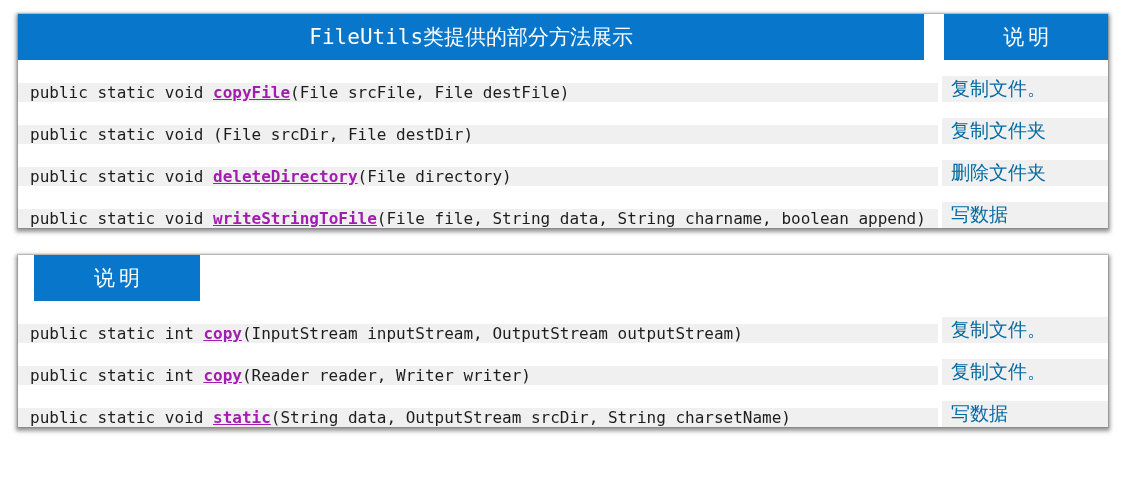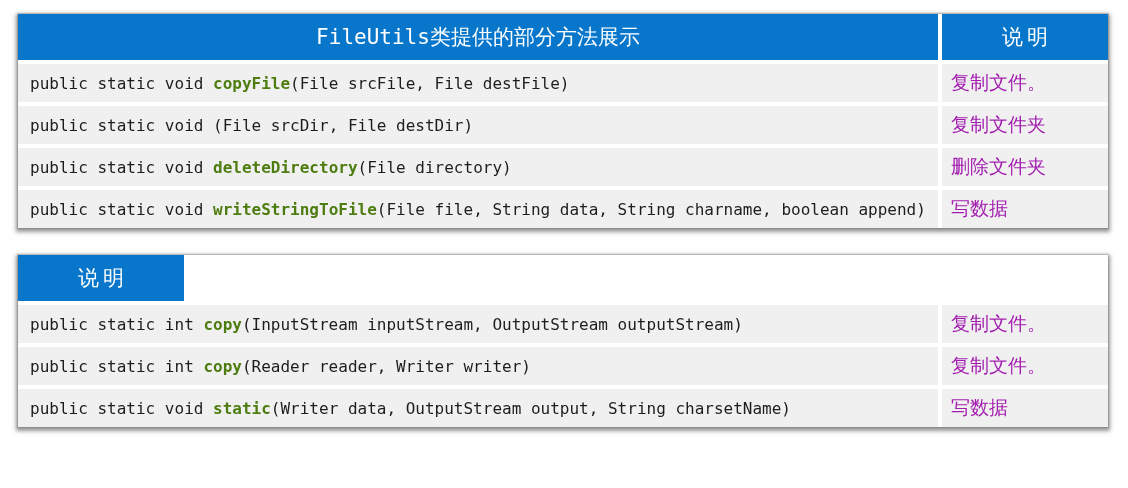--- a/index.html
+++ b/index.html
@@ -40,49 +40,52 @@
     width: 920px;
     font-size: 21px;
     font-family: "DejaVu Sans Mono", "Liberation Mono", monospace;
     white-space: pre;
   }
   .desc-head-cell {
     width: 166px;
     font-size: 21px;
     letter-spacing: 4px;
     text-indent: 4px;
+    margin-left: 16px;
   }
   .trow {
     display: flex;
     gap: 4px;
     height: 38px;
     margin-top: 4px;
+    align-items: flex-end;
   }
   .code-cell {
     box-sizing: border-box;
     width: 920px;
     background: #f0f0f0;
     color: #1d1d1d;
     font-family: "DejaVu Sans Mono", "Liberation Mono", monospace;
     font-size: 16px;
     white-space: pre;
     display: flex;
     align-items: center;
     padding-left: 12px;
     overflow: hidden;
   }
   .code-cell .method {
-    color: #4d7c0f;
+    color: #a21caf;
     font-weight: bold;
+    text-decoration: underline;
   }
   .desc-cell {
     box-sizing: border-box;
     width: 166px;
     background: #f0f0f0;
-    color: #a21caf;
+    color: #0369a1;
     font-size: 19px;
     display: flex;
     align-items: center;
     padding-left: 9px;
     white-space: nowrap;
     overflow: hidden;
   }
 </style>
 </head>
 <body>
@@ -126,18 +129,18 @@
       <div class="code-cell"><span>public static int </span><span class="method">copy</span><span>(InputStream inputStream, OutputStream outputStream)</span></div>
       <div class="desc-cell">复制文件。</div>
     </div>
 
     <div class="trow">
       <div class="code-cell"><span>public static int </span><span class="method">copy</span><span>(Reader reader, Writer writer)</span></div>
       <div class="desc-cell">复制文件。</div>
     </div>
 
     <div class="trow">
-      <div class="code-cell"><span>public static void </span><span class="method">static</span><span>(Writer data, OutputStream output, String charsetName)</span></div>
+      <div class="code-cell"><span>public static void </span><span class="method">static</span><span>(String data, OutputStream srcDir, String charsetName)</span></div>
       <div class="desc-cell">写数据</div>
     </div>
   </section>
 
 </div>
 
 </body></html>

